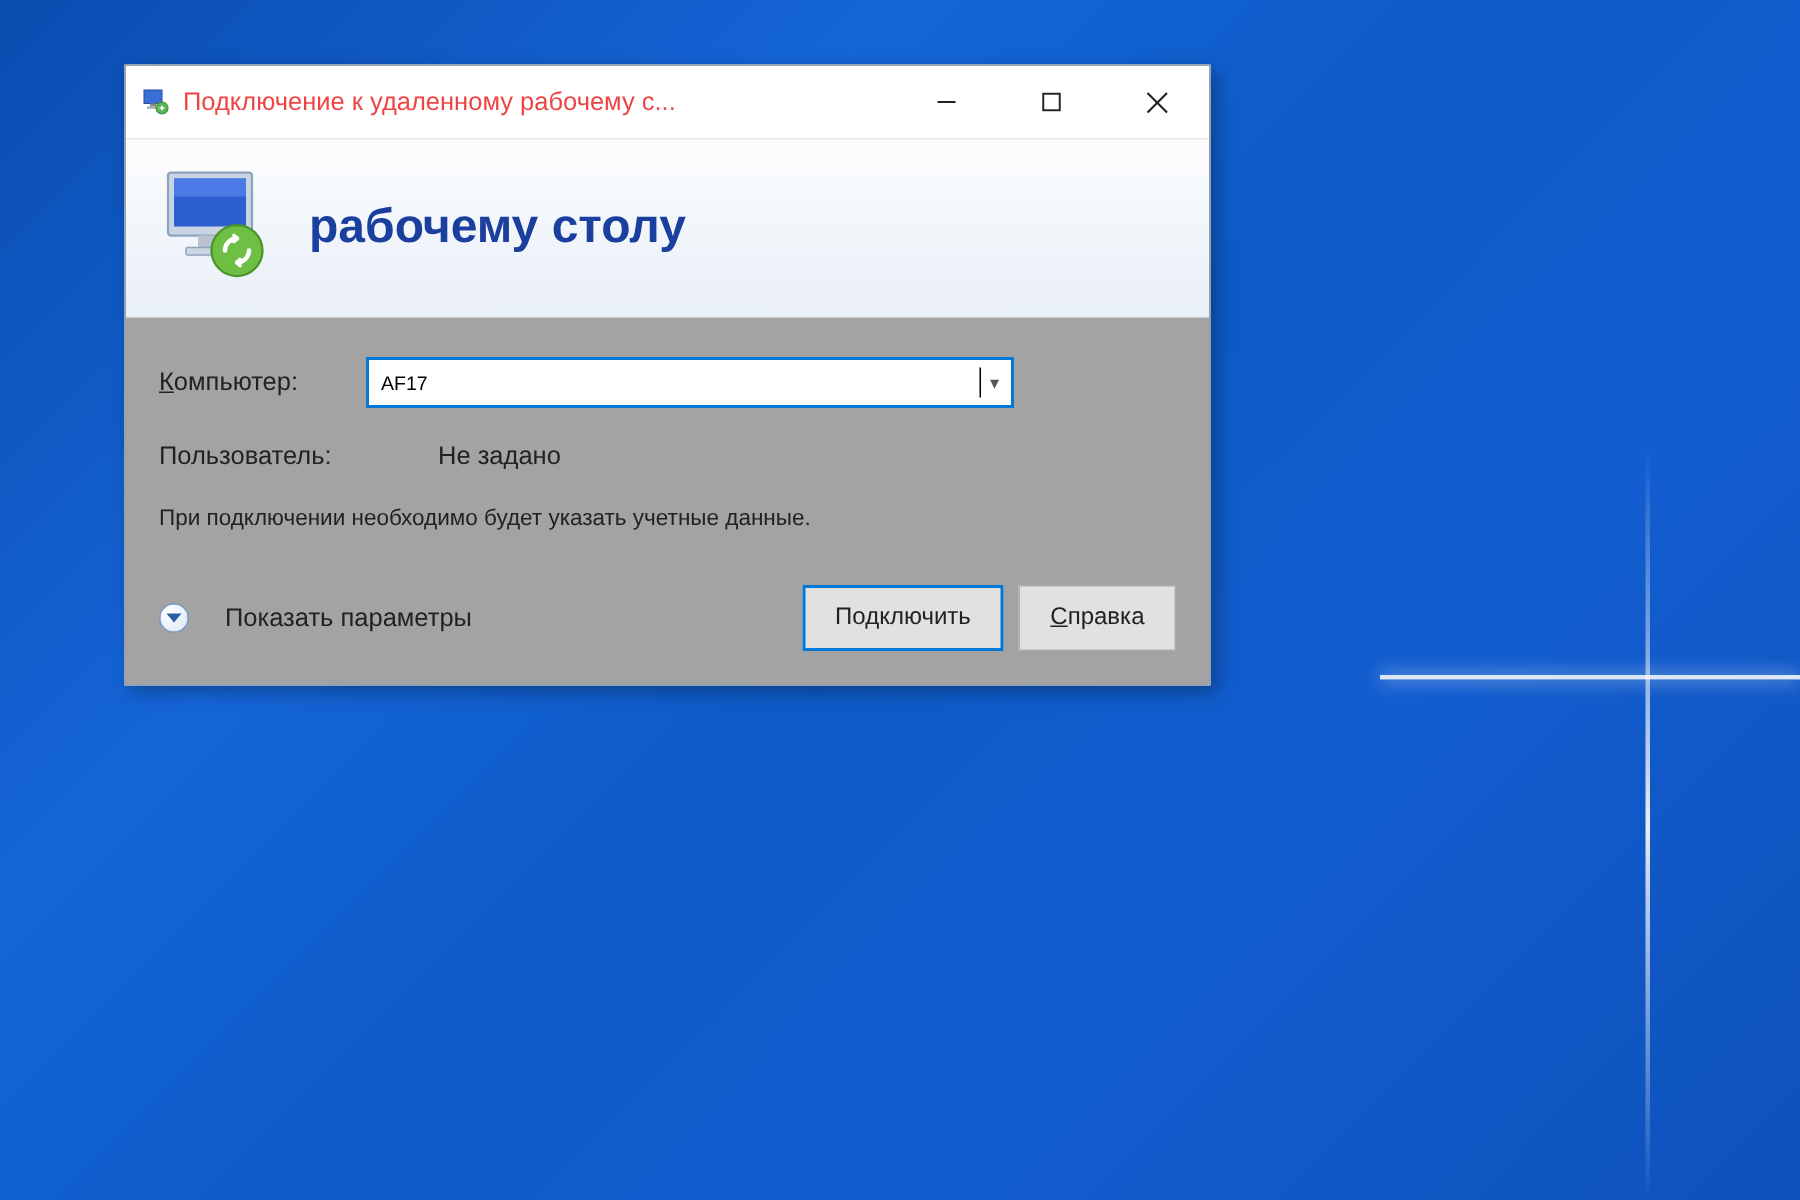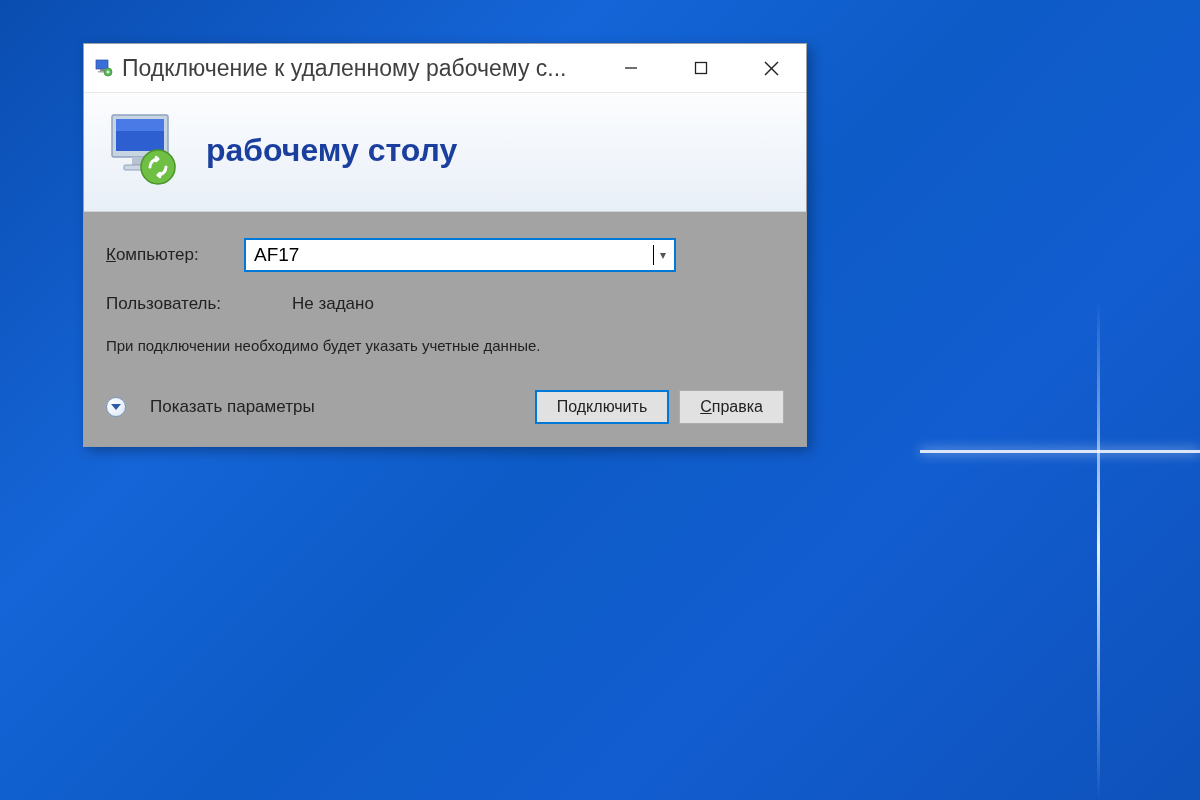--- a/index.html
+++ b/index.html
@@ -48,22 +48,22 @@
     align-items: center;
     padding-left: 10px;
   }
   .titlebar-icon {
     width: 20px; height: 20px;
     margin-right: 8px;
     position: relative;
   }
   .titlebar-icon svg { width: 20px; height: 20px; }
   .titlebar-text {
-    font-size: 23px;
-    color: #404040;
+    font-size: 17px;
+    color: #ef4444;
     flex: 1;
     white-space: nowrap;
     overflow: hidden;
     text-overflow: ellipsis;
   }
   .win-controls {
     display: flex;
     height: 100%;
   }
   .win-btn {
@@ -130,21 +130,21 @@
     border: 2px solid #0078d7;
     background: #fff;
     display: flex;
     align-items: center;
     padding: 0 8px;
     position: relative;
   }
   .combo-input {
     border: none;
     outline: none;
-    font-size: 19px;
+    font-size: 13px;
     font-family: inherit;
     flex: 1;
     background: transparent;
   }
   .combo-caret {
     color: #555;
     font-size: 12px;
     padding-left: 6px;
   }
   .cursor-bar {
@@ -193,21 +193,21 @@
   }
   .expand-icon::after {
     content: '';
     width: 0; height: 0;
     border-left: 5px solid transparent;
     border-right: 5px solid transparent;
     border-top: 6px solid #2a5da8;
   }
   .spacer { flex: 1; }
   .btn {
-    height: 34px;
+    height: 44px;
     padding: 0 20px;
     font-size: 16px;
     font-family: inherit;
     background: #e1e1e1;
     border: 1px solid #adadad;
     color: #222;
     margin-left: 10px;
   }
   .btn.primary {
     border: 2px solid #0078d7;

